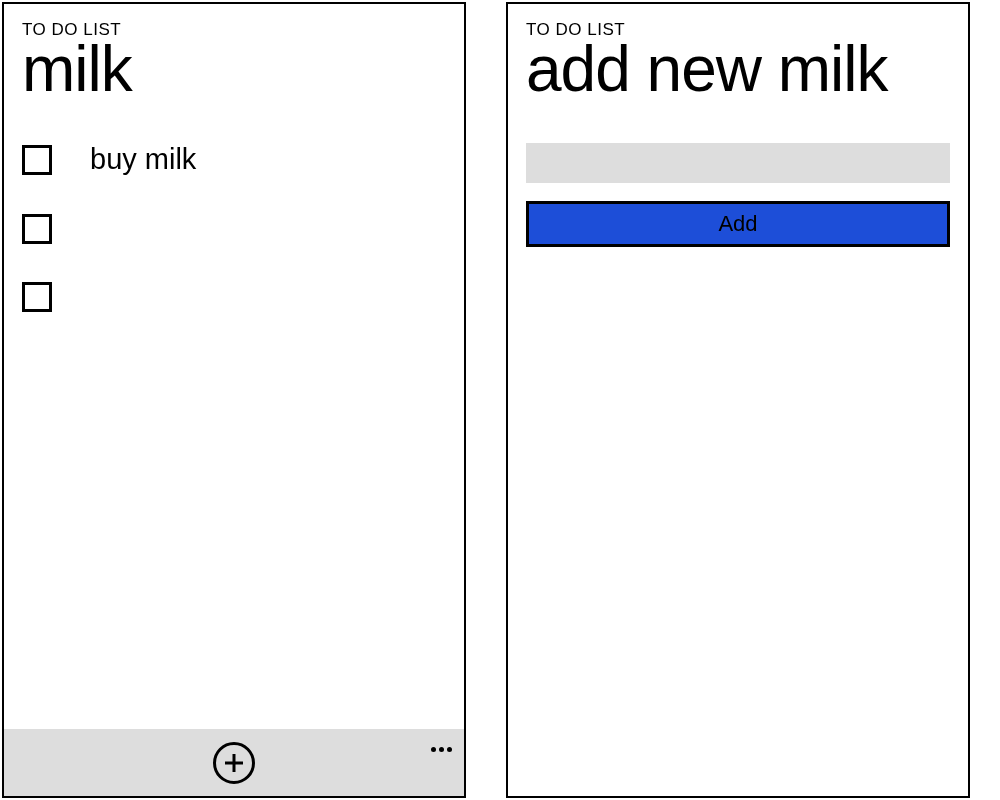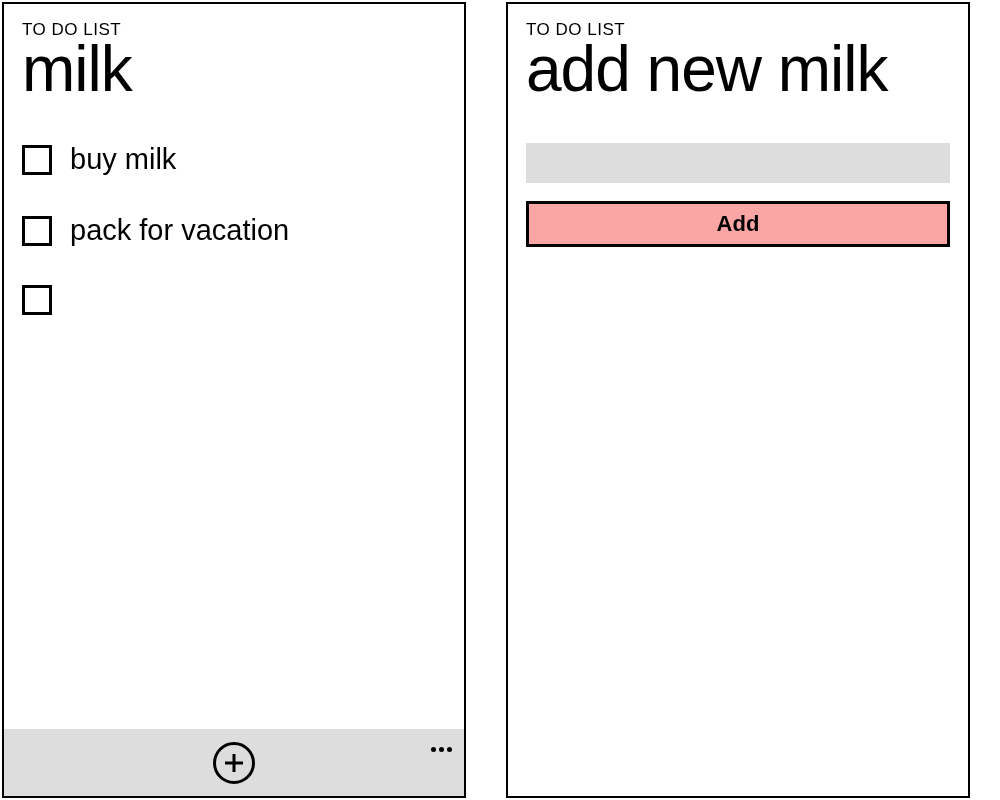--- a/index.html
+++ b/index.html
@@ -61,21 +61,21 @@
     .checkbox {
       width: 30px;
       height: 30px;
       border: 3px solid #000;
       flex-shrink: 0;
     }
     .item-label {
       font-size: 29px;
       font-weight: 300;
       color: #000;
-      margin-left: 18px;
+      margin-left: 38px;
     }
     .appbar {
       position: absolute;
       bottom: 0;
       left: 0;
       right: 0;
       height: 67px;
       background: #ddd;
       display: flex;
       align-items: center;
@@ -116,43 +116,42 @@
       margin-bottom: 18px;
     }
     .button-row {
       display: flex;
       gap: 24px;
     }
     .btn {
       flex: 1;
       height: 46px;
       border: 3px solid #000;
-      background: #fca5a5;
+      background: #1d4ed8;
       font-size: 22px;
-      font-weight: 700;
+      font-weight: 400;
       font-family: inherit;
       cursor: pointer;
     }
   </style>
 </head>
 <body>
 
 <div class="phone-screen left">
   <div class="header">
     <div class="app-title">TO DO LIST</div>
     <div class="page-title">milk</div>
   </div>
   <div class="content">
     <div class="todo-item">
       <div class="checkbox"></div>
       <div class="item-label">buy milk</div>
     </div>
     <div class="todo-item">
       <div class="checkbox"></div>
-      <div class="item-label">pack for vacation</div>
     </div>
     <div class="todo-item">
       <div class="checkbox"></div>
     </div>
   </div>
   <div class="appbar">
     <div class="appbar-add">
       <svg width="24" height="24" viewBox="0 0 24 24">
         <line x1="12" y1="3" x2="12" y2="21" stroke="#000" stroke-width="3"></line>
         <line x1="3" y1="12" x2="21" y2="12" stroke="#000" stroke-width="3"></line>

